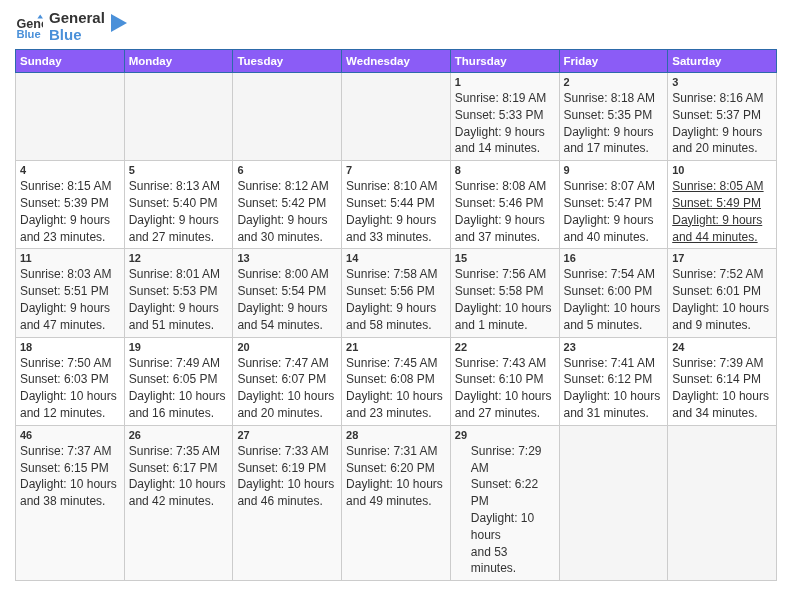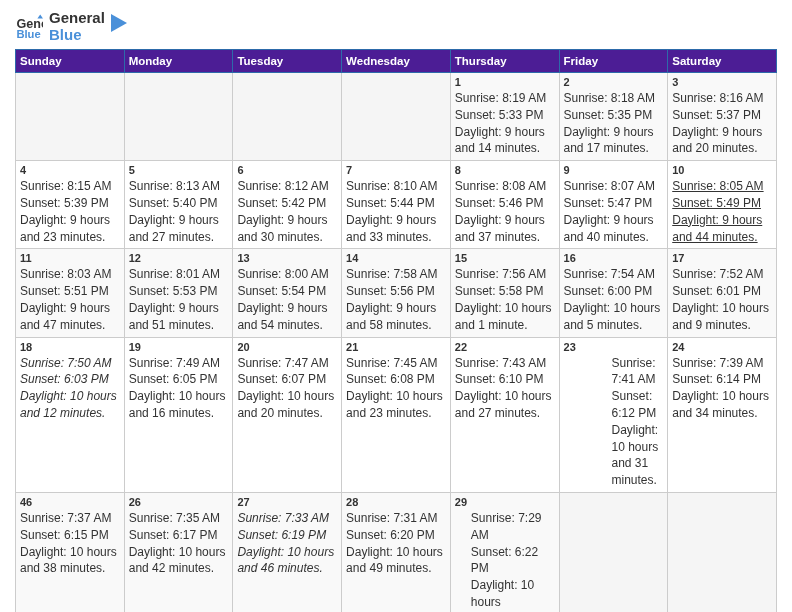--- a/index.html
+++ b/index.html
@@ -41,21 +41,21 @@
     .subtitle {
       font-size: 14px;
       color: #555;
     }
     table {
       width: 100%;
       border-collapse: collapse;
       table-layout: fixed;
     }
     thead th {
-      background-color: #4c1d95;
+      background-color: #8b5cf6;
       color: #fff;
       font-size: 11.5px;
       font-weight: bold;
       padding: 5px 4px;
       text-align: left;
       border: 1px solid #2d6aaa;
     }
     tbody tr {
       vertical-align: top;
     }
@@ -249,21 +249,21 @@
             <span class="day-num">17</span>
             <div class="day-info" style="white-space: pre-line;">Sunrise: 7:52 AM
 Sunset: 6:01 PM
 Daylight: 10 hours
 and 9 minutes.</div>
           </td>
         </tr>
         <tr>
           <td>
             <span class="day-num">18</span>
-            <div class="day-info" style="white-space: pre-line; font-style: italic;">Sunrise: 7:50 AM
+            <div class="day-info" style="white-space: pre-line;">Sunrise: 7:50 AM
 Sunset: 6:03 PM
 Daylight: 10 hours
 and 12 minutes.</div>
           </td>
           <td>
             <span class="day-num">19</span>
             <div class="day-info" style="white-space: pre-line;">Sunrise: 7:49 AM
 Sunset: 6:05 PM
 Daylight: 10 hours
 and 16 minutes.</div>
@@ -284,21 +284,21 @@
           </td>
           <td>
             <span class="day-num">22</span>
             <div class="day-info" style="white-space: pre-line;">Sunrise: 7:43 AM
 Sunset: 6:10 PM
 Daylight: 10 hours
 and 27 minutes.</div>
           </td>
           <td>
             <span class="day-num">23</span>
-            <div class="day-info" style="white-space: pre-line; margin-left: 48px;">Sunrise: 7:41 AM
+            <div class="day-info" style="white-space: pre-line;">Sunrise: 7:41 AM
 Sunset: 6:12 PM
 Daylight: 10 hours
 and 31 minutes.</div>
           </td>
           <td>
             <span class="day-num">24</span>
             <div class="day-info" style="white-space: pre-line;">Sunrise: 7:39 AM
 Sunset: 6:14 PM
 Daylight: 10 hours
 and 34 minutes.</div>
@@ -314,21 +314,21 @@
           </td>
           <td>
             <span class="day-num">26</span>
             <div class="day-info" style="white-space: pre-line;">Sunrise: 7:35 AM
 Sunset: 6:17 PM
 Daylight: 10 hours
 and 42 minutes.</div>
           </td>
           <td>
             <span class="day-num">27</span>
-            <div class="day-info" style="white-space: pre-line; font-style: italic;">Sunrise: 7:33 AM
+            <div class="day-info" style="white-space: pre-line;">Sunrise: 7:33 AM
 Sunset: 6:19 PM
 Daylight: 10 hours
 and 46 minutes.</div>
           </td>
           <td>
             <span class="day-num">28</span>
             <div class="day-info" style="white-space: pre-line;">Sunrise: 7:31 AM
 Sunset: 6:20 PM
 Daylight: 10 hours
 and 49 minutes.</div>

